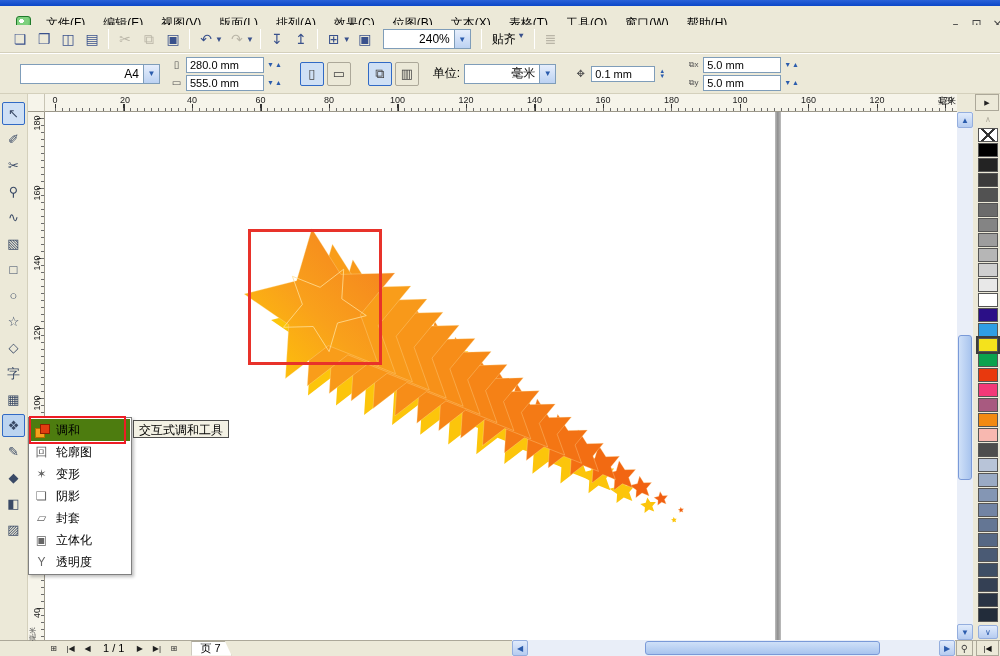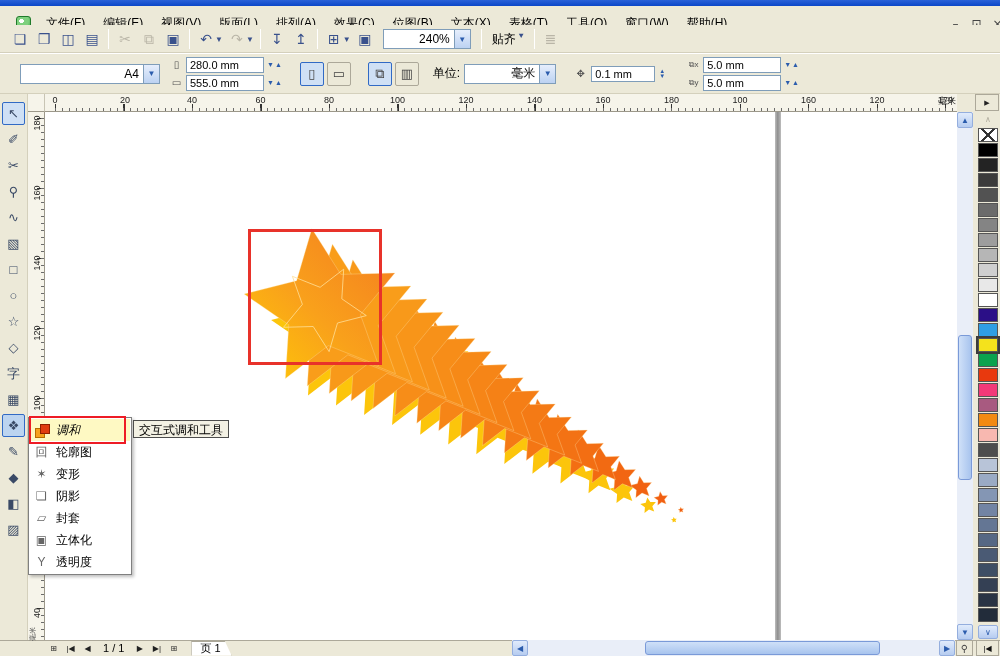--- a/index.html
+++ b/index.html
@@ -86,21 +86,21 @@
   
   #canvas { left:45px; top:112px; width:912px; height:528px; background:#fff; }
   #page-edge { left:775px; top:112px; width:6px; height:528px;
     background:linear-gradient(90deg,#bdbdbd,#8f8f8f 45%,#bdbdbd); }
   #star-rect { left:248px; top:229px; width:134px; height:136px; border:3px solid #e8322a; z-index:20; }
 
   
   #flyout { left:28px; top:417px; width:104px; background:#fff; border:1px solid #808080;
     box-shadow:2px 2px 3px rgba(0,0,0,.25); z-index:30; padding:1px; }
   .fly-item { height:22px; display:flex; align-items:center; gap:7px; padding-left:4px; color:#000; }
-  .fly-item.selected { background:#fef9c3;font-style:italic; }
+  .fly-item.selected { background:#4d7c0f; }
   .fly-ic { width:15px; height:15px; display:flex; align-items:center; justify-content:center;
     font-size:12px; color:#666; position:relative; }
   .ic-blend::before { content:""; position:absolute; left:1px; top:5px; width:8px; height:8px; background:#f6a21c; border:1px solid #b56d00; }
   .ic-blend::after { content:""; position:absolute; left:6px; top:1px; width:8px; height:8px; background:#e03c10; border:1px solid #8f2000; }
   #flyout-rect { left:29px; top:416px; width:97px; height:28px; border:2px solid #ee1c25; z-index:32; }
   #tooltip { left:133px; top:420px; height:18px; background:#f3f1e4; border:1px solid #4d4d4d;
     padding:1px 5px; font-size:12px; z-index:31; white-space:nowrap; }
 
   
   .sb-arrow { background:linear-gradient(180deg,#e0ebfc,#b6ccf0); border:1px solid #94aede; border-radius:2px;
@@ -450,21 +450,21 @@
 <div id="bottombar" class="abs"></div>
 <span id="corner-unit" class="abs">毫米</span>
 <div id="pagenav" class="abs">
     <span class="nav-btn">⊞</span>
     <span class="nav-btn">|◀</span>
     <span class="nav-btn">◀</span>
     <span id="page-info">1 / 1</span>
     <span class="nav-btn">▶</span>
     <span class="nav-btn">▶|</span>
     <span class="nav-btn">⊞</span>
-    <div id="page-tab">页 1</div>
+    <div id="page-tab">页 7</div>
   </div>
 <div id="hscroll" class="abs">
   <div class="sb-arrow" style="left:0;">◀</div>
   <div id="hscroll-thumb"></div>
   <div class="sb-arrow" style="left:427px;">▶</div>
 </div>
 <div id="zoom-corner-btn" class="abs">⚲</div>
 <div id="palette-left-btn" class="abs">|◀</div>
 
 </body></html>

